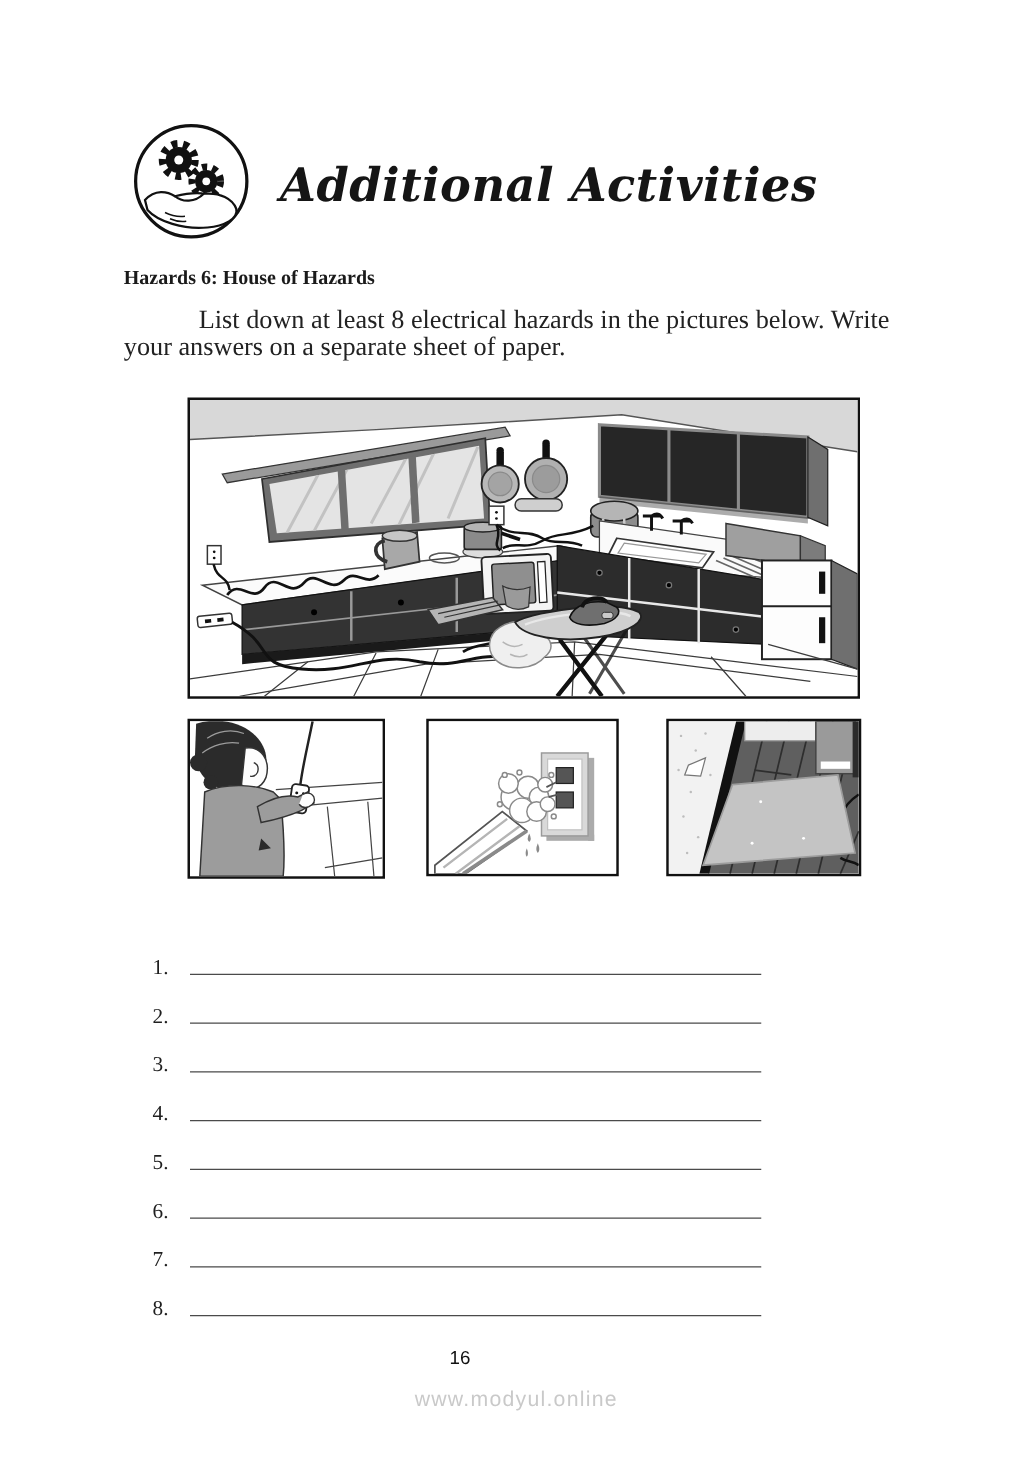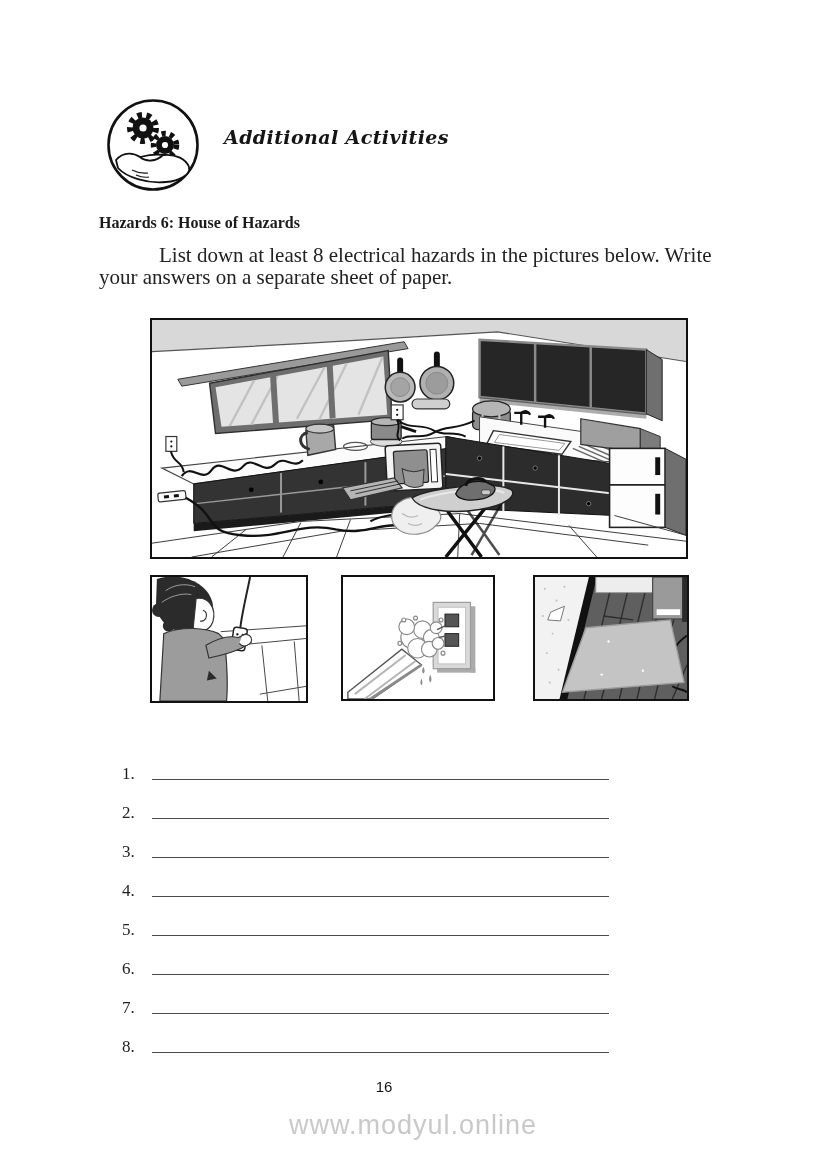--- a/index.html
+++ b/index.html
@@ -7,21 +7,21 @@
     width:826px;height:1169px;position:relative;background:#ffffff;
     font-family:"Liberation Serif", serif;color:#1c1c1c;overflow:hidden;
   }
   .abs{position:absolute;}
 
   
   .hdr-icon{left:106px;top:98px;width:94px;height:94px;}
   .hdr-title{
     left:224px;top:126px;width:560px;
     font-family:"DejaVu Serif", serif;font-weight:bold;font-style:italic;
-    font-size:19px;letter-spacing:0.4px;color:#151515;
+    font-size:37px;letter-spacing:0.4px;color:#151515;
   }
 
   
   .activity-title{left:99px;top:214px;width:600px;font-size:16px;font-weight:bold;color:#1a1a1a;}
   .instructions{
     left:99px;top:245px;width:622px;font-size:21px;line-height:21.5px;
     text-indent:60px;color:#222;
   }
 
   
@@ -33,23 +33,23 @@
   .fig svg{display:block;width:100%;height:100%;}
 
   
   .answers{left:122px;top:745px;width:487px;}
   .answer-row{display:flex;align-items:flex-end;height:39px;}
   .answer-num{width:24px;font-size:17px;color:#1f1f1f;}
   .answer-line{flex:1;border-bottom:1.6px solid #4a4a4a;margin:0 0 4px 6px;height:1px;}
 
   
   .page-number{left:0;top:1078px;width:736px;text-align:center;
-    font-family:"Liberation Sans", sans-serif;font-size:15px;color:#111;padding-left:16px;}
+    font-family:"Liberation Sans", sans-serif;font-size:15px;color:#111;}
   .watermark{left:0;top:1110px;width:826px;text-align:center;
-    font-family:"Liberation Sans", sans-serif;font-size:27px;letter-spacing:1px;color:#c9c9c9;}
+    font-family:"Liberation Sans", sans-serif;font-size:17px;letter-spacing:1px;color:#c9c9c9;}
 </style>
 </head>
 <body>
 
 <div class="abs hdr-icon">
   <svg viewBox="0 0 94 94">
     <circle cx="47" cy="47" r="44.5" fill="#fff" stroke="#111" stroke-width="2.6"></circle>
     <g>
       <circle cx="37" cy="30" r="13" fill="none" stroke="#111" stroke-width="6" stroke-dasharray="4.6 4.6"></circle>
       <circle cx="37" cy="30" r="10.5" fill="#111"></circle>

